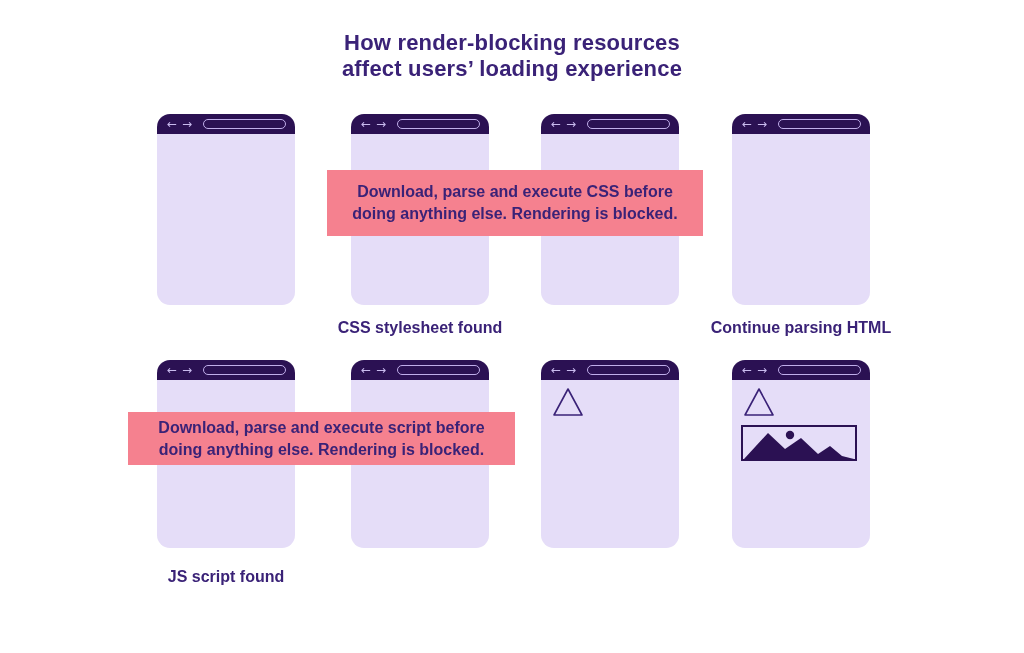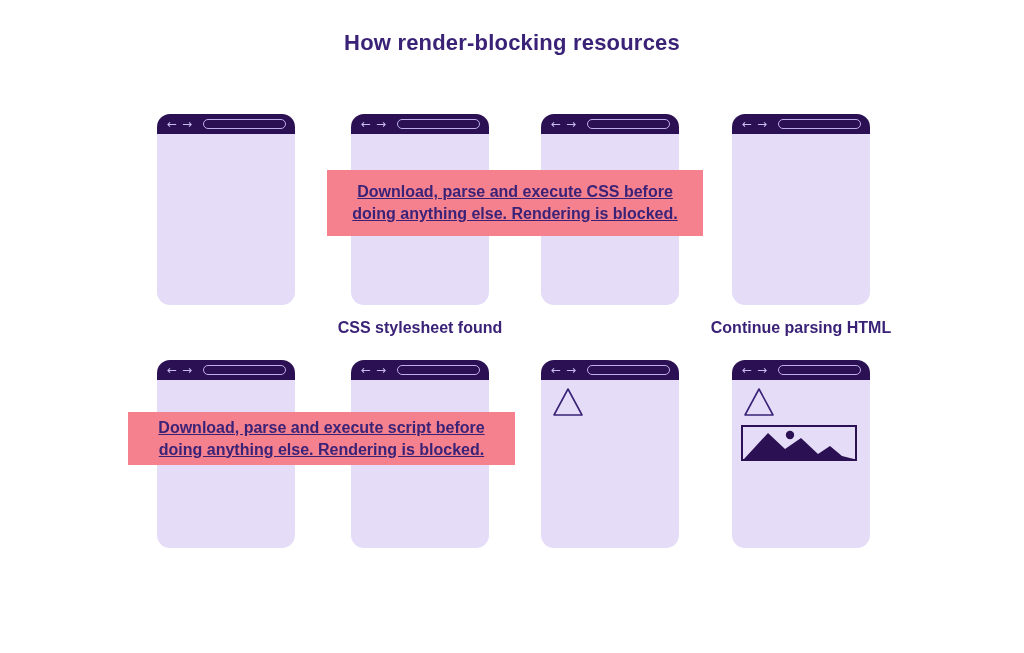--- a/index.html
+++ b/index.html
@@ -78,40 +78,40 @@
     display: flex;
     align-items: center;
     justify-content: center;
     text-align: center;
     font-weight: 700;
     font-size: 16px;
     line-height: 22px;
     z-index: 5;
     box-sizing: border-box;
     padding: 0 8px;
-    text-decoration: underline;
   }
   .banner-css { left: 327px; top: 170px; width: 376px; height: 66px; }
   .banner-js  { left: 128px; top: 412px; width: 387px; height: 53px; }
   .steplabel {
     position: absolute;
     color: #3a2277;
     font-weight: 700;
     font-size: 16px;
     line-height: 21px;
     text-align: center;
   }
 </style>
 </head>
 <body>
 
 <div class="stage">
 
   <header class="title">
     <div>How render-blocking resources</div>
+    <div>affect users’ loading experience</div>
   </header>
 
   <div class="bwin row1" style="left:157px;">
     <div class="chrome">
       <span class="nav">←</span>
       <span class="nav">→</span>
       <span class="addressbar"></span>
     </div>
     <div class="viewport"></div>
   </div>
@@ -192,14 +192,15 @@
       <svg class="imgph" width="116" height="36" viewBox="0 0 116 36">
         <rect x="1" y="1" width="114" height="34" fill="none" stroke="#2b1153" stroke-width="2"></rect>
         <circle cx="49" cy="10" r="4.2" fill="#2b1153"></circle>
         <path d="M3 34 L27 8 L44 24 L60 13 L77 29 L89 21 L101 31 L113 34 Z" fill="#2b1153"></path>
       </svg>
     </div>
   </div>
 
   <div class="banner banner-js">Download, parse and execute script before doing anything else. Rendering is blocked.</div>
 
+  <div class="steplabel" style="left:126px; top:566px; width:200px;">JS script found</div>
 
 </div>
 
 </body></html>

